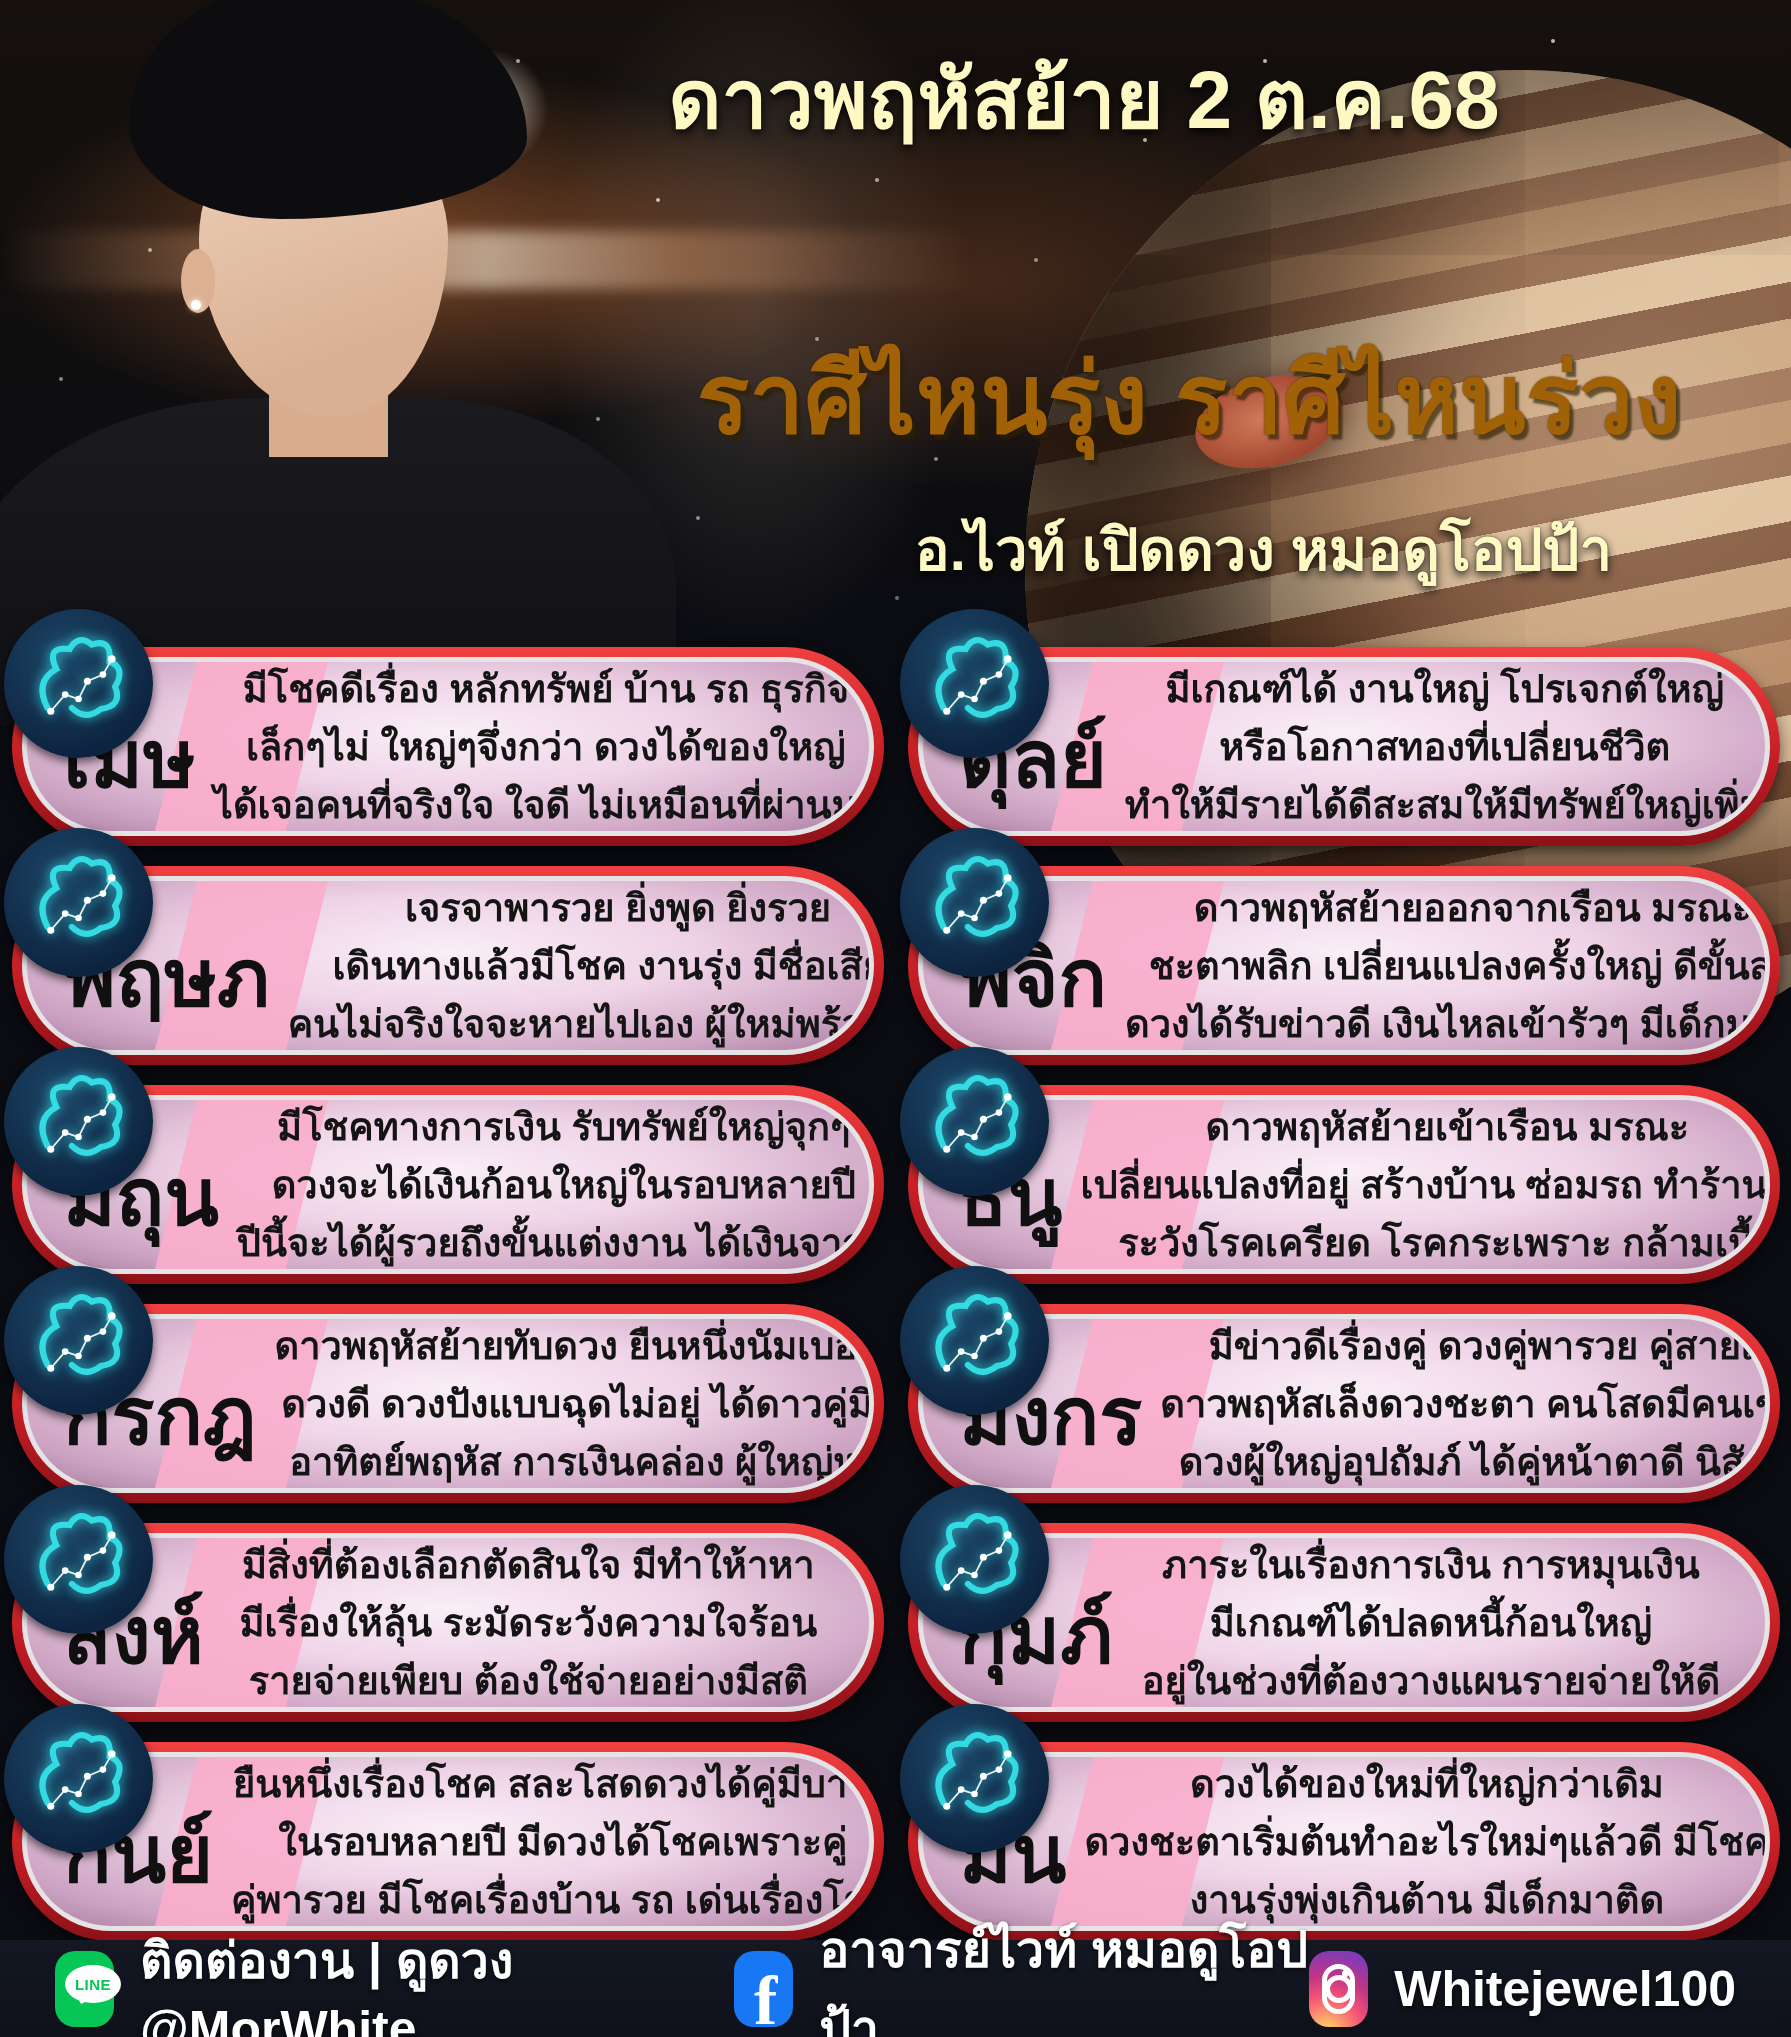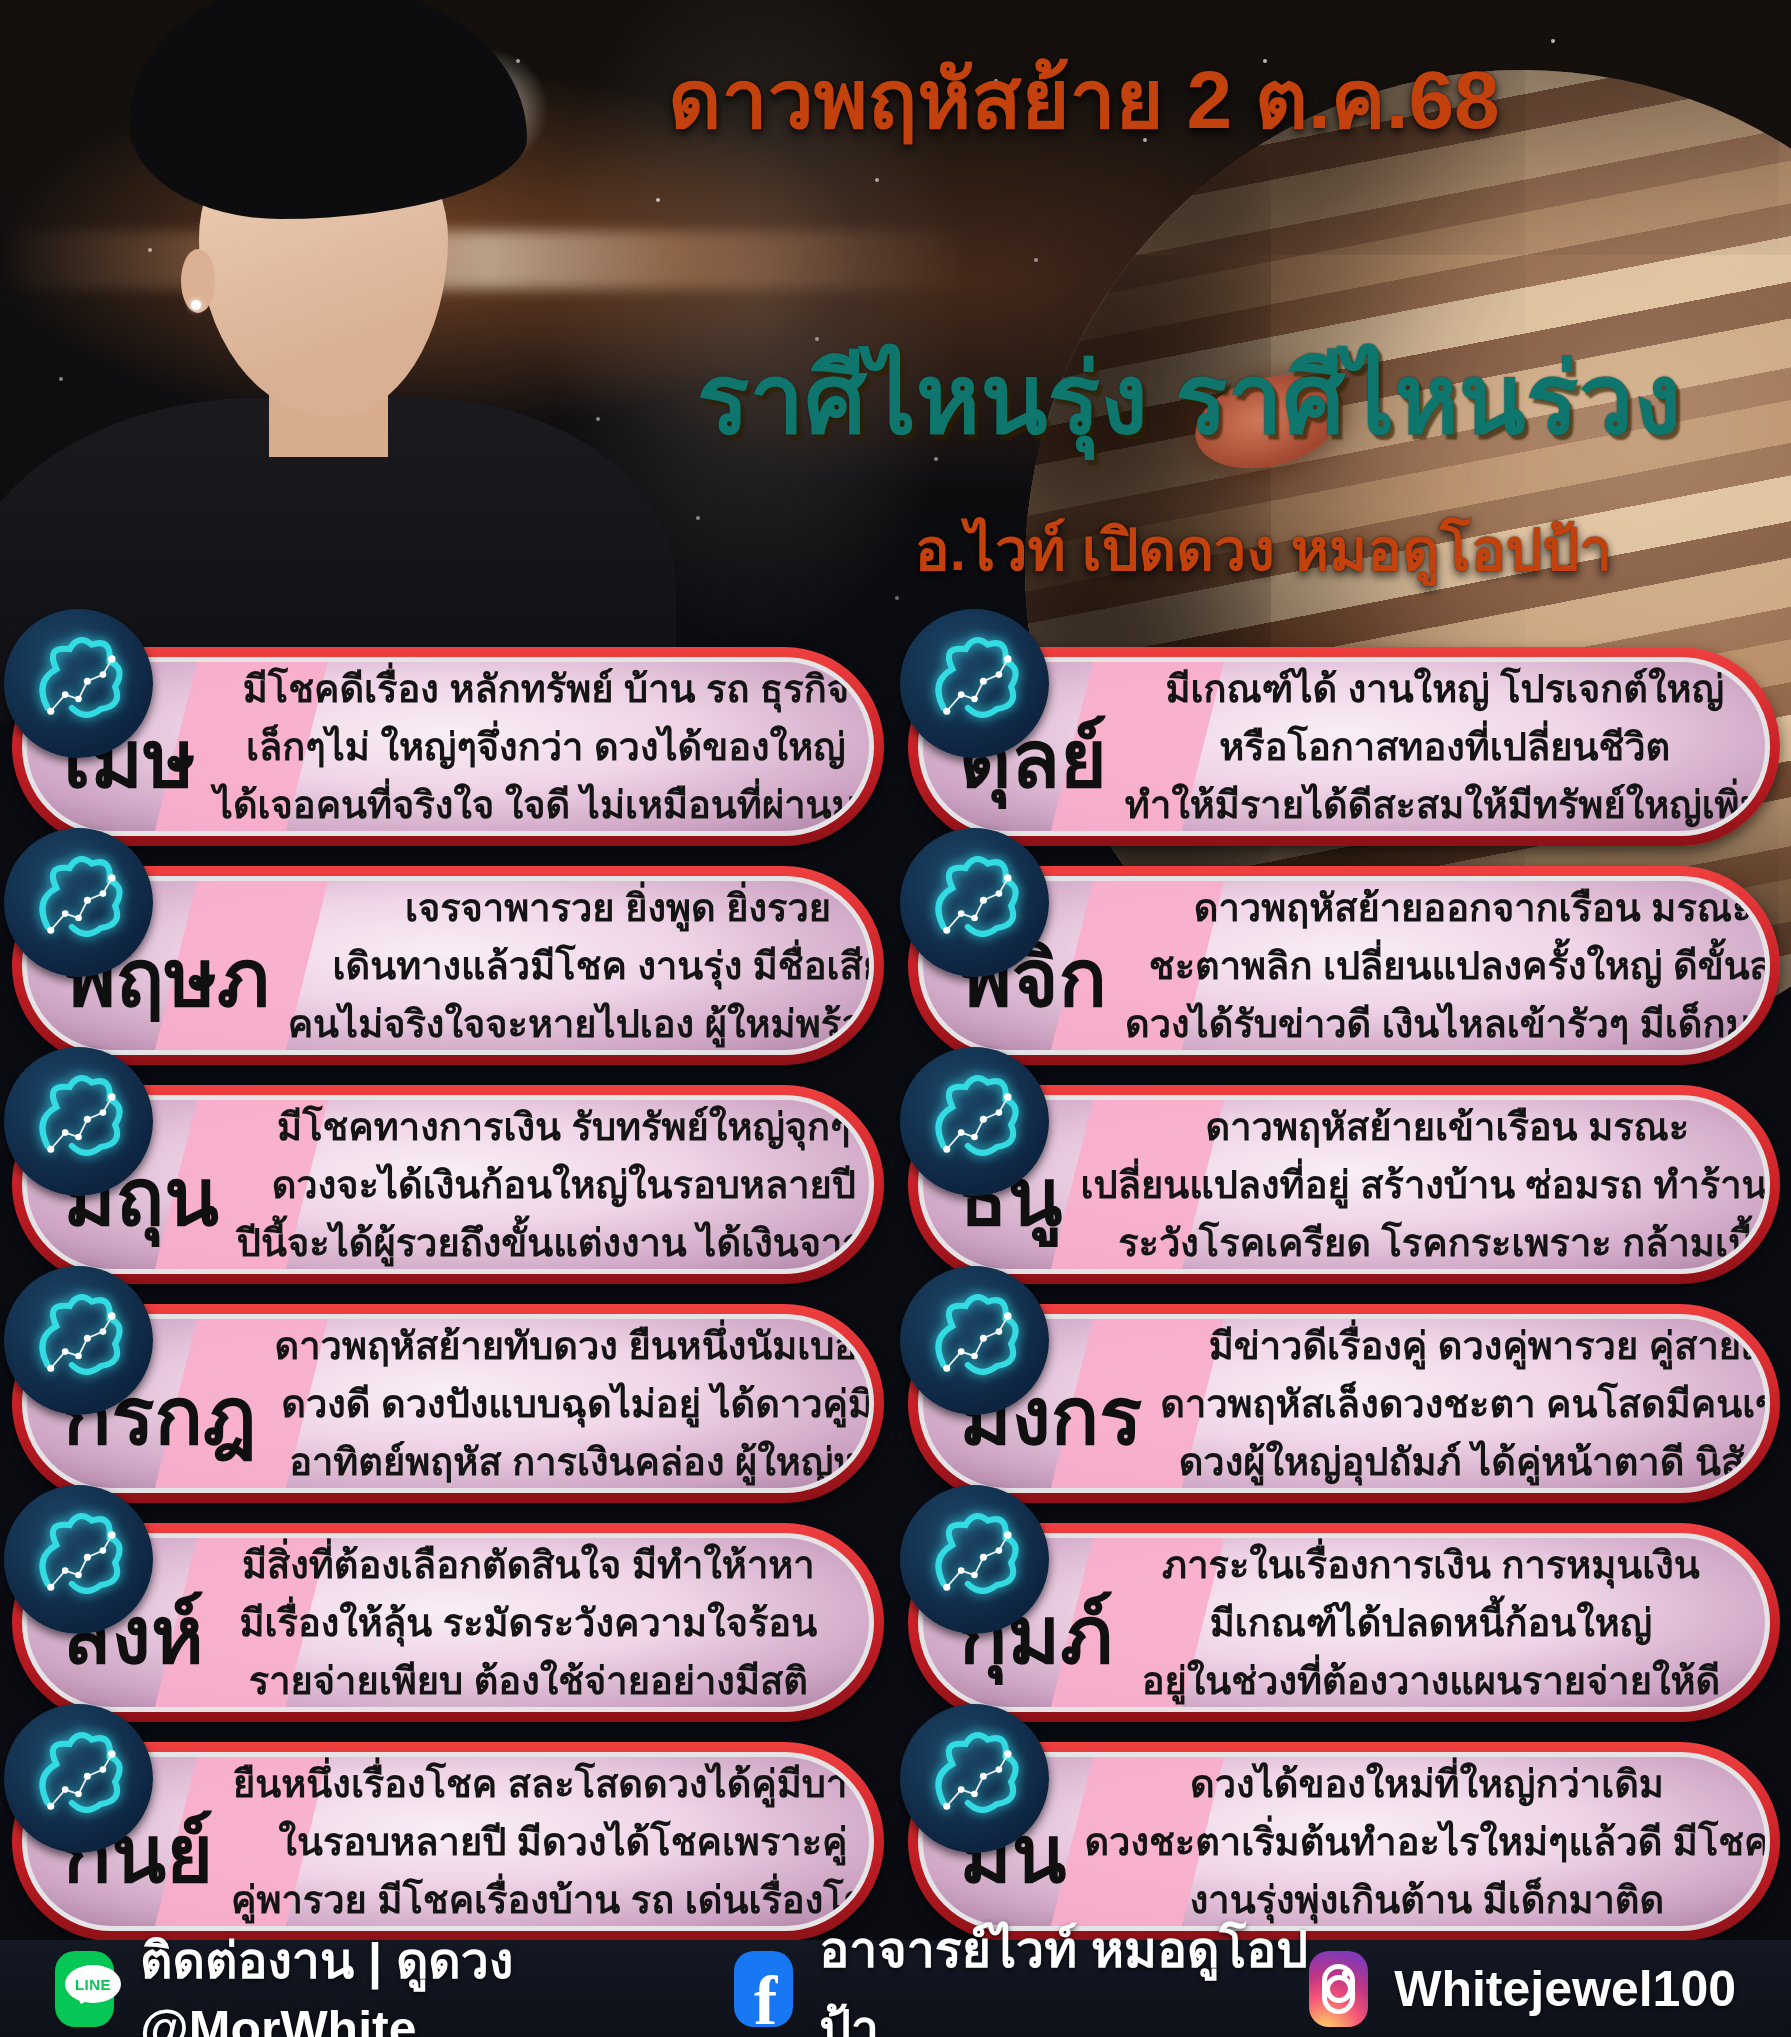--- a/index.html
+++ b/index.html
@@ -69,25 +69,25 @@
     background:#0d0d10; border-radius:46% 54% 62% 38% / 60% 66% 34% 40%; }
   .man-fringe { position:absolute; left:189px; top:119px; width:279px; height:90px;
     background:#0d0d10; border-radius:0 0 55% 45% / 0 0 100% 100%;
     transform:rotate(-4deg); }
   .man-ear { position:absolute; left:181px; top:249px; width:34px; height:64px;
     background:#dcb193; border-radius:50%; }
   .man-earring { position:absolute; left:191px; top:300px; width:10px; height:10px;
     background:#fff; border-radius:50%; box-shadow:0 0 6px #fff; }
 
   
-  .hdr { position:absolute; z-index:3; color:#c2410c; font-weight:bold; text-align:center;
+  .hdr { position:absolute; z-index:3; color:#fef9c3; font-weight:bold; text-align:center;
     text-shadow:0 4px 10px rgba(0,0,0,.85), 0 0 2px rgba(0,0,0,.6); }
   .t1 { left:517px; top:34px;  width:1134px; font-size:82px; }
   .t2 { left:537px; top:191px; width:637px;  font-size:80px; }
-  .t3 { left:607px; top:320px; width:1164px; font-size:98px; color:#0f766e;
+  .t3 { left:607px; top:320px; width:1164px; font-size:98px; color:#a16207;
         text-shadow:4px 5px 2px rgba(45,32,0,.65), 0 0 2px rgba(0,0,0,.5); }
   .t4 { left:736px; top:503px; width:876px;  font-size:58px;text-align:right; }
 
   
   .grid { position:absolute; left:0; top:647px; width:1791px; z-index:5;
     display:grid; grid-template-columns:872px 872px; column-gap:24px; row-gap:20px;
     padding:0 12px; }
   .card { position:relative; height:199px; border-radius:103px; padding:10px;
     background:linear-gradient(#f04040, #c51e25 55%, #8d1117);
     box-shadow:0 6px 14px rgba(0,0,0,.55); }

